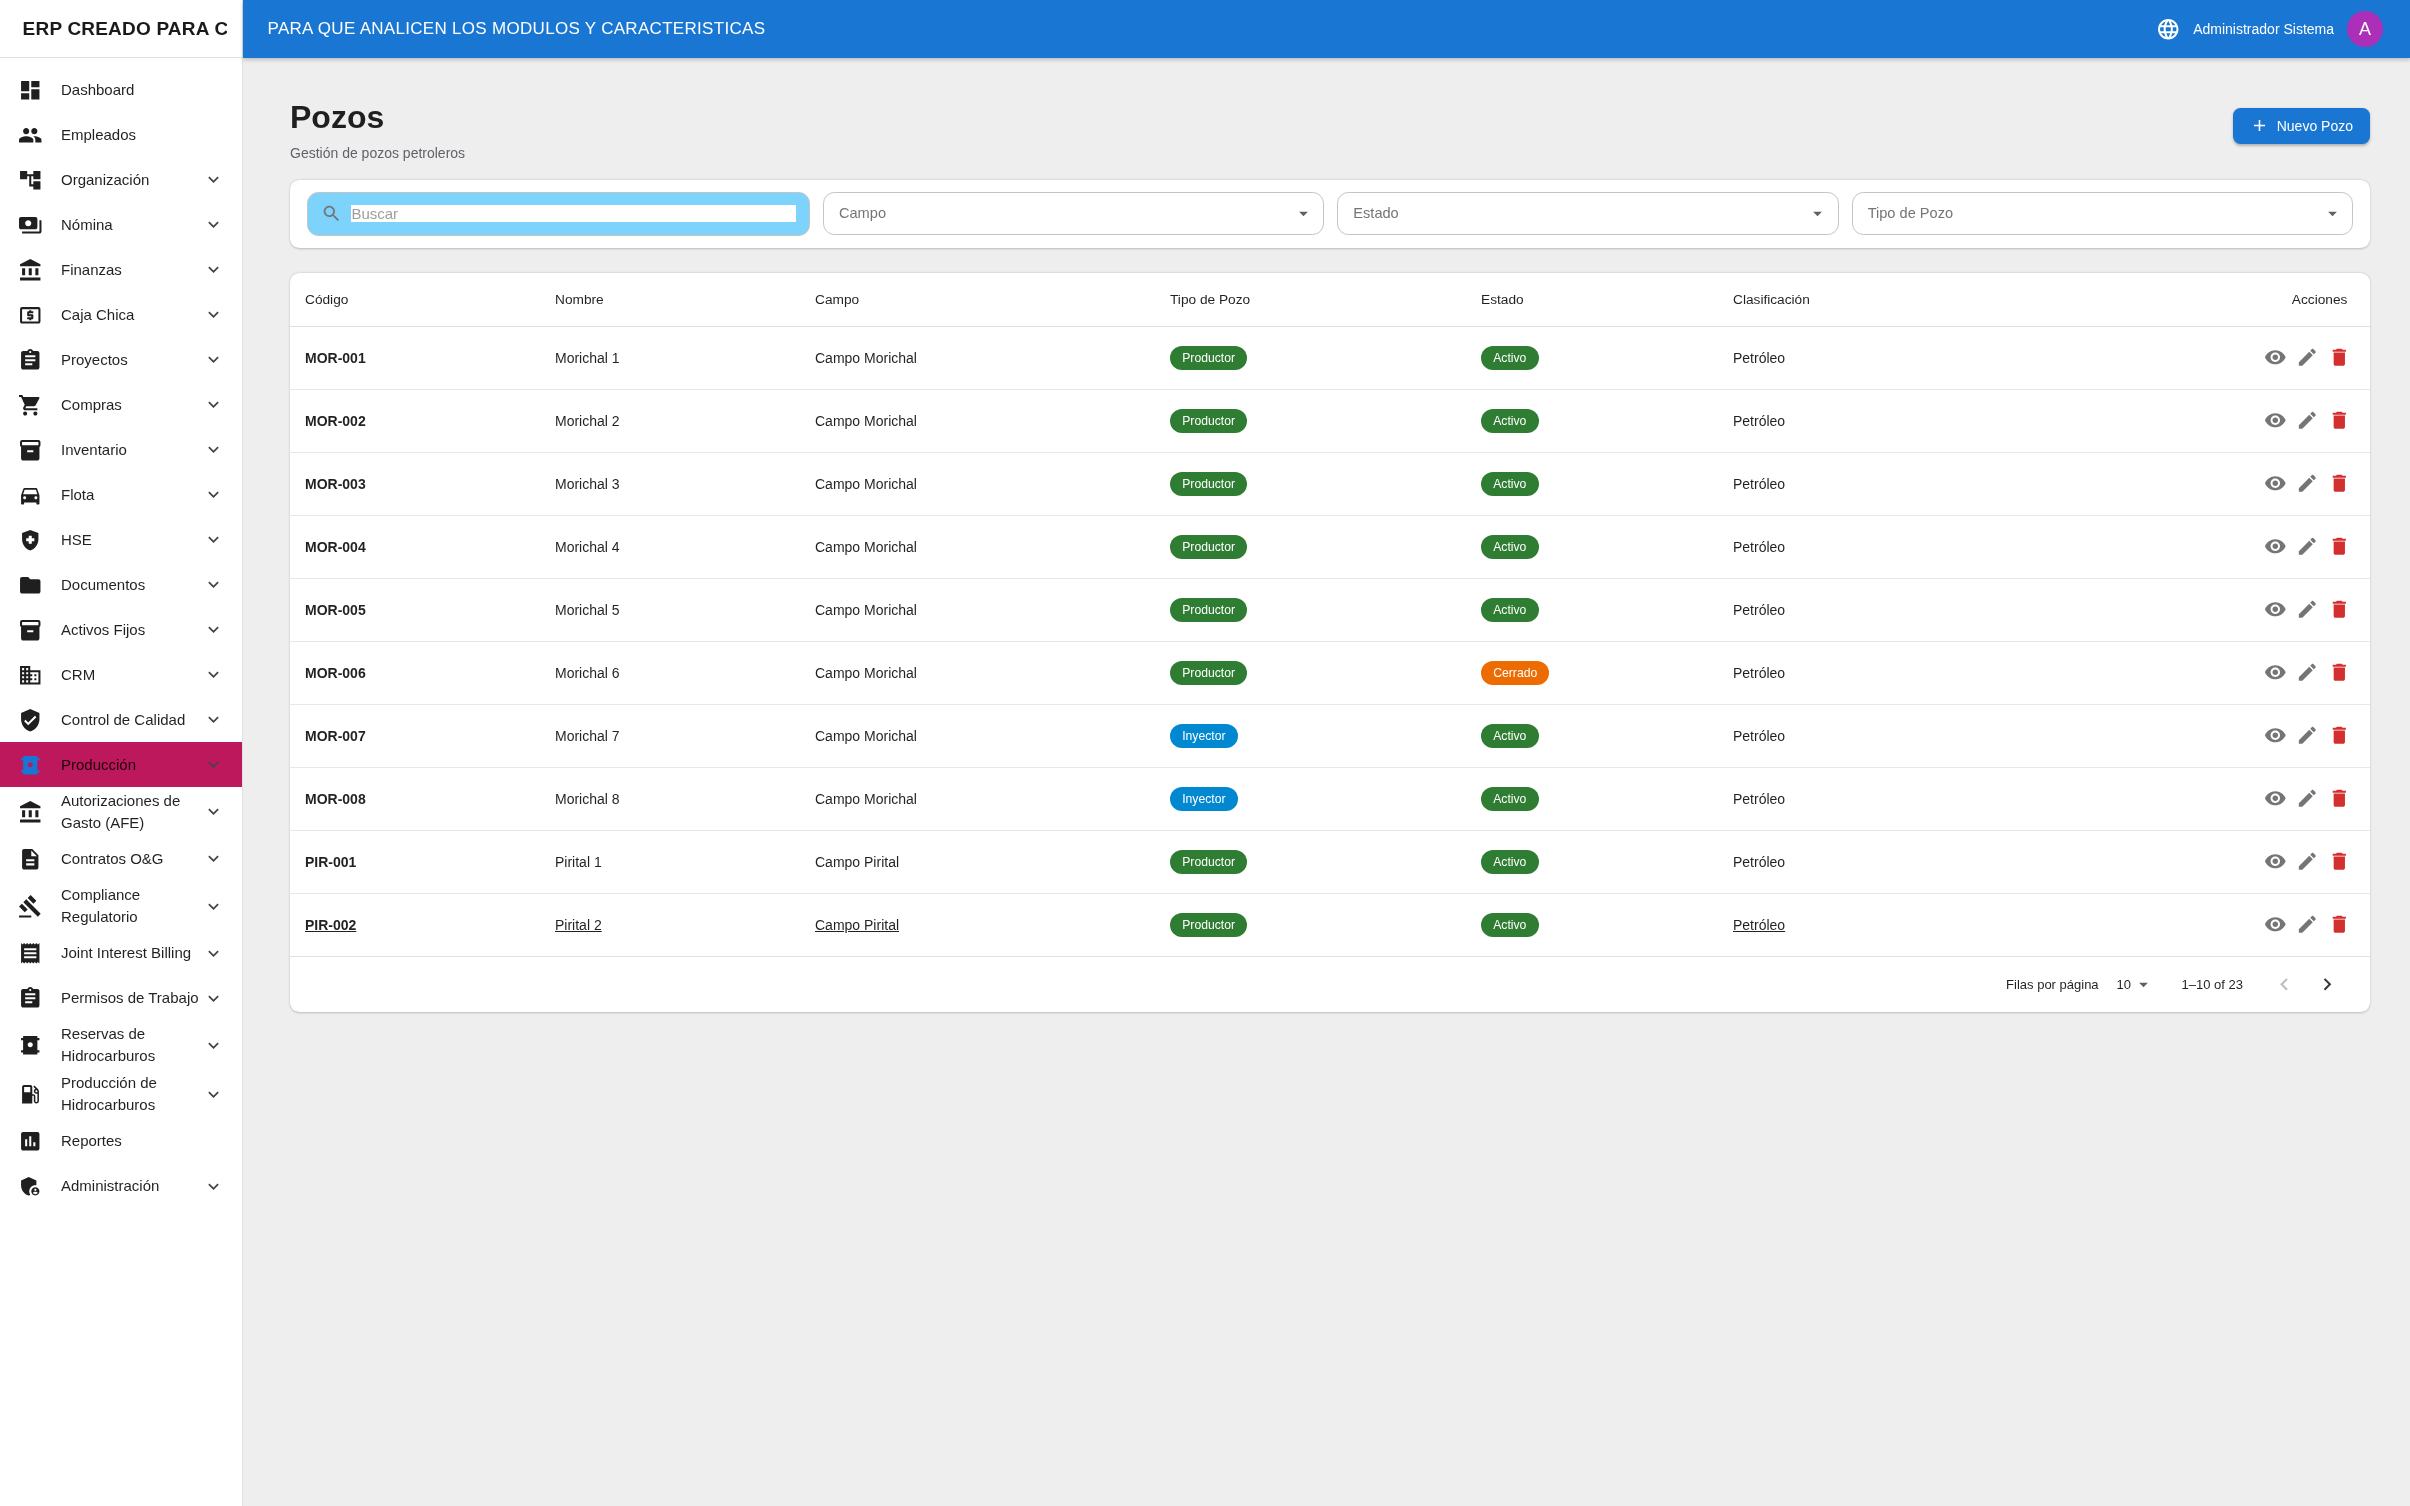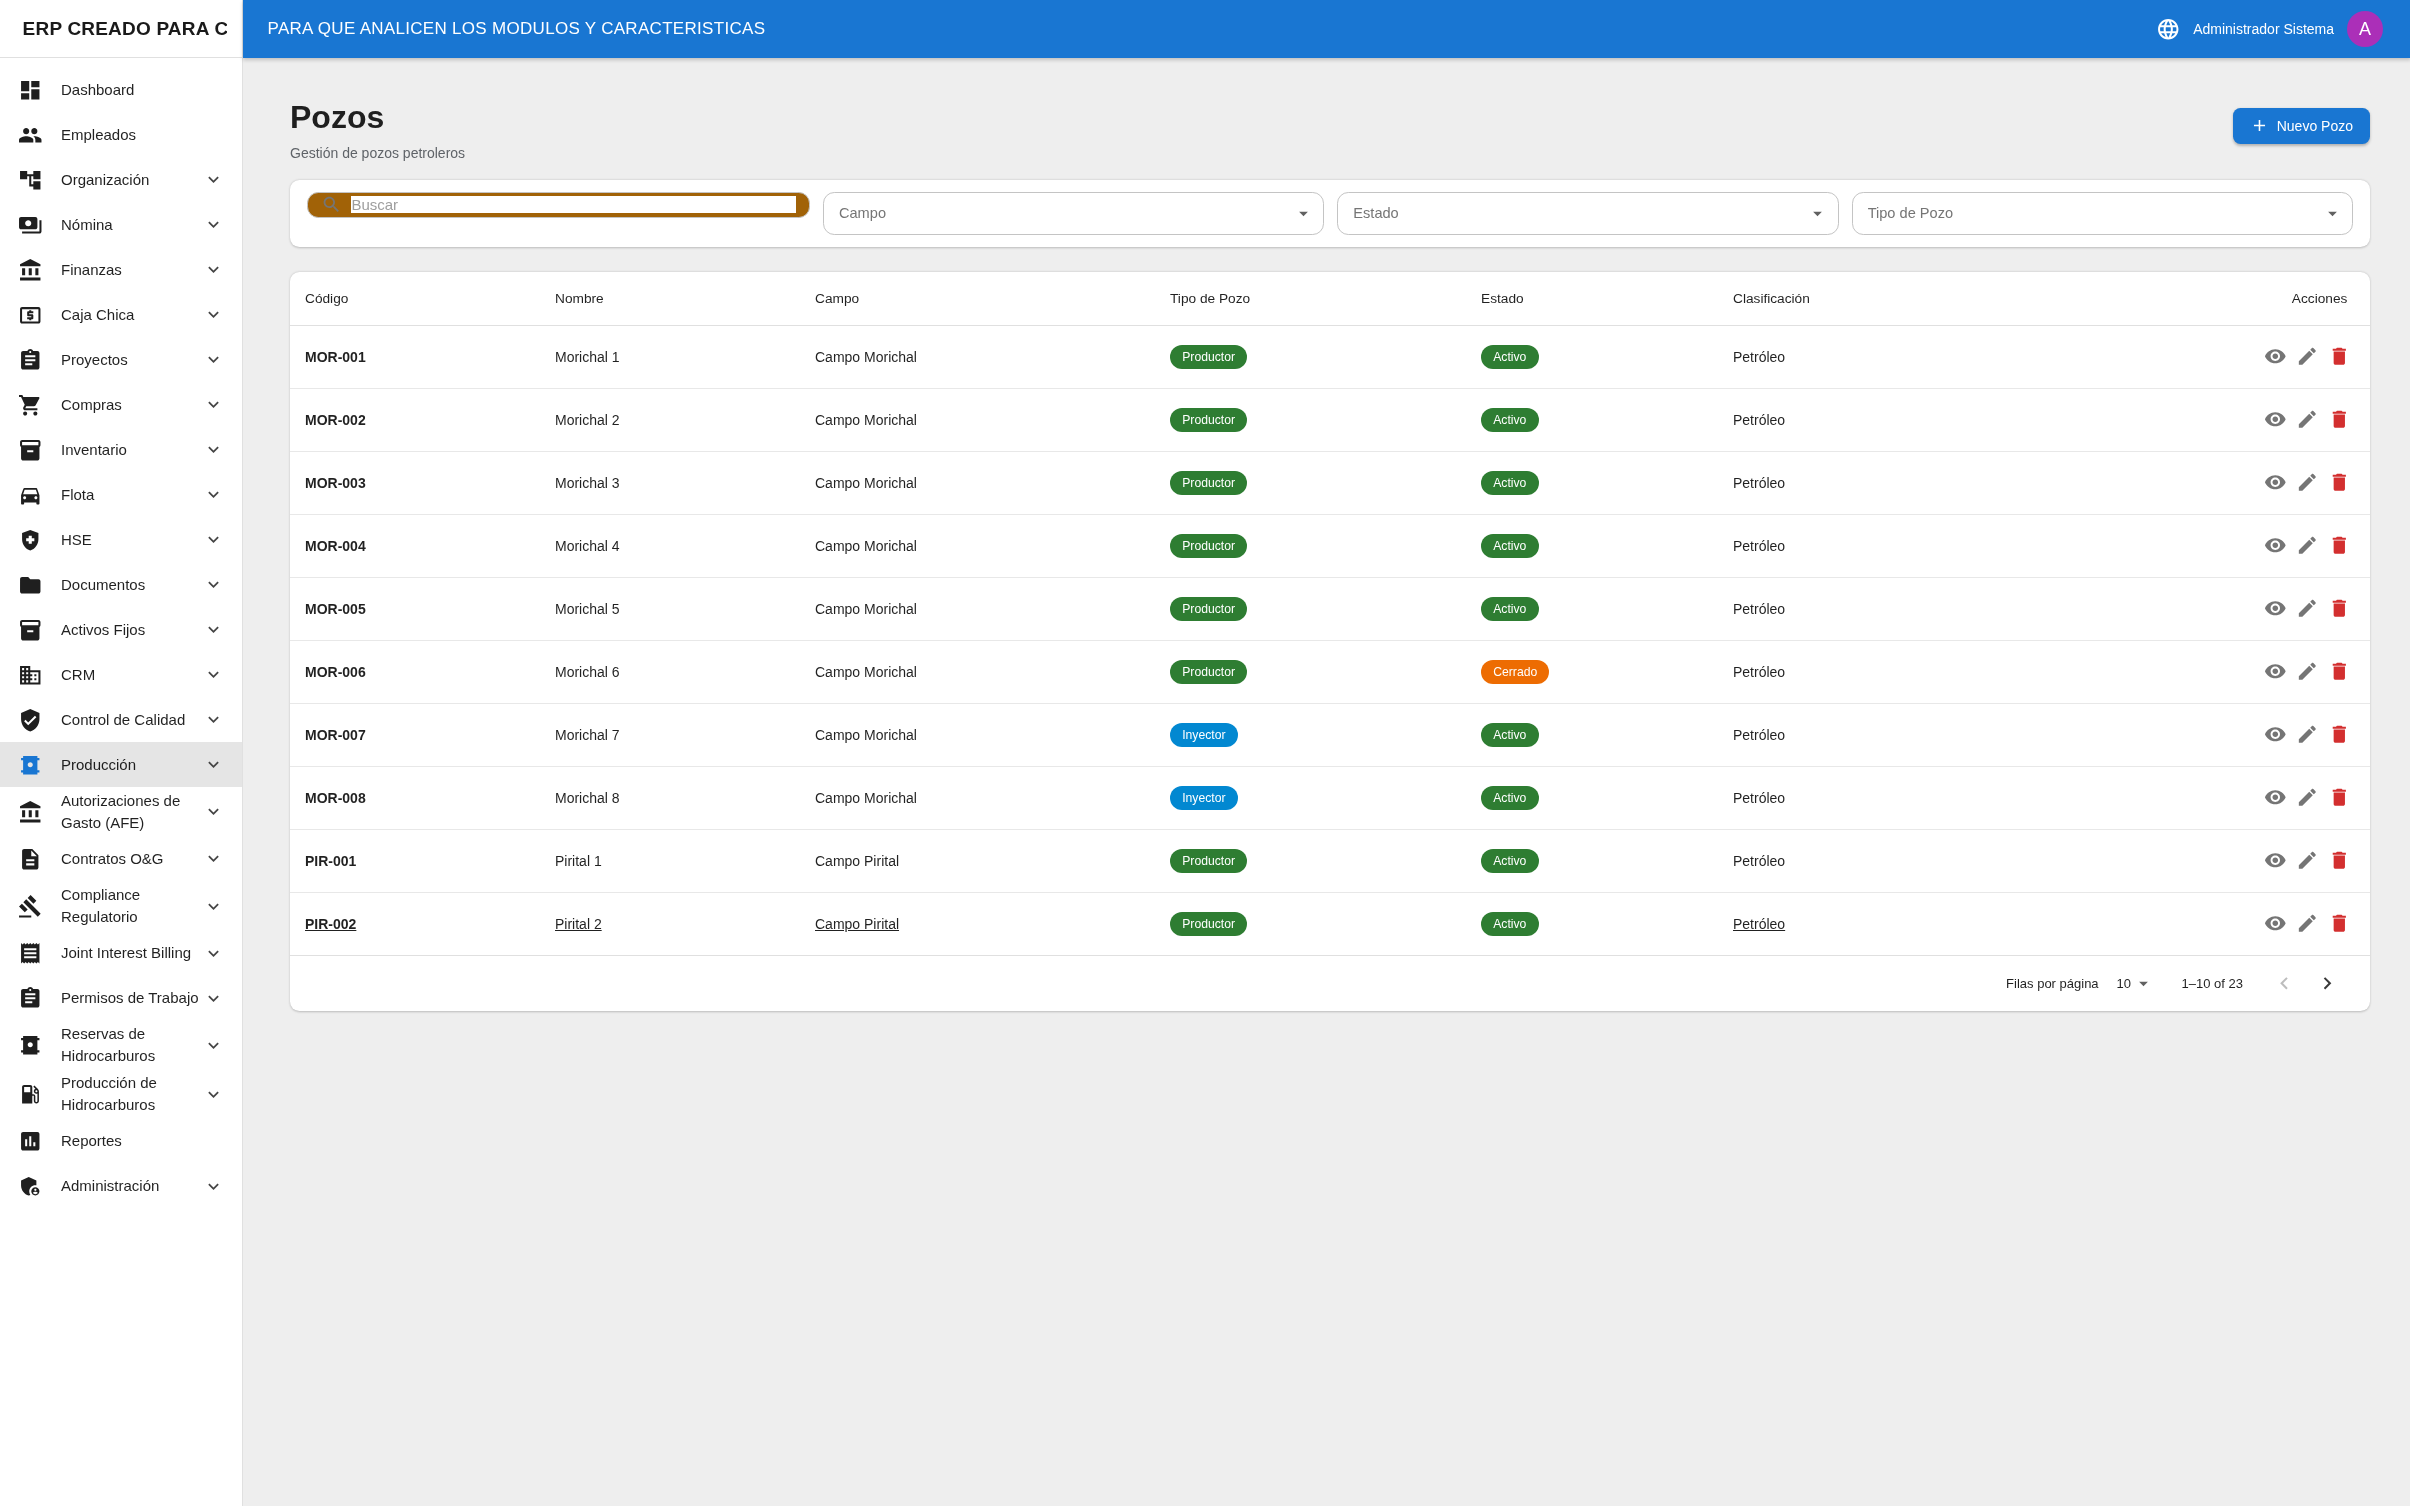--- a/index.html
+++ b/index.html
@@ -10,21 +10,21 @@
   
   .sidebar { width:243px; min-width:243px; height:1507px; background:#ffffff;
              border-right:0.9px solid #e0e0e0; display:flex; flex-direction:column; }
   .sidebar-head { height:58px; min-height:58px; display:flex; align-items:center;
                   padding:0 15px 0 22.6px; border-bottom:0.9px solid #e0e0e0; }
   .sidebar-title { font-size:19px; font-weight:700; letter-spacing:0.2px; white-space:nowrap;
                    overflow:hidden; color:#1a1a1a; }
   .nav { padding-top:9.4px; overflow:hidden; }
   .nav-item { display:flex; align-items:center; min-height:45px; padding:2.8px 17px 2.8px 17px;
               cursor:pointer; position:relative; }
-  .nav-item.selected { background:#e5e5e5; }
+  .nav-item.selected { background:#be185d; }
   .nav-icon { width:26px; height:26px; display:flex; align-items:center; justify-content:center; flex:none; }
   .nav-label { margin-left:18px; font-size:15px; line-height:1.45; width:143px; color:rgba(0,0,0,.87); }
   .nav-chevron { margin-left:auto; width:22.6px; height:22.6px; display:flex; align-items:center; justify-content:center; }
 
   
   .right { flex:1; display:flex; flex-direction:column; height:1507px; }
   .appbar { height:58px; min-height:58px; background:#1976d2; display:flex; align-items:center;
             padding:0 28px 0 24.5px; color:#fff; box-shadow:0 1.9px 3.8px rgba(0,0,0,.2); }
   .appbar-title { font-size:17px; letter-spacing:0.3px; }
   .appbar-right { margin-left:auto; display:flex; align-items:center; gap:13px; }
@@ -35,22 +35,22 @@
   .content { flex:1; padding:41px 41px 0 47px; overflow:hidden; }
   .page-head { display:flex; align-items:flex-start; justify-content:space-between; }
   .page-title { font-size:32px; font-weight:700; color:#1f1f1f; }
   .page-subtitle { font-size:14px; color:#5f6368; margin-top:8.5px; }
   .btn-primary { display:flex; align-items:center; gap:7.5px; background:#1976d2; color:#fff;
                  border:none; border-radius:7.5px; padding:8.5px 17px; font-size:14px; font-weight:500;
                  font-family:inherit; cursor:pointer; box-shadow:0 1.9px 2.8px rgba(0,0,0,.25); margin-top:8.5px; }
 
   .card { background:#fff; border-radius:9.4px; box-shadow:0 0.9px 2.8px rgba(0,0,0,.12), 0 0.9px 1.9px rgba(0,0,0,.10); }
   .filter-card { margin-top:19px; padding:12.2px 17px; display:flex; gap:13px; }
-  .search-box { flex:1; height:26px; border:0.9px solid #c4c4c4; border-radius:11.3px;
-                display:flex; align-items:center; padding:0 13px; gap:9.4px; background:#a16207; }
+  .search-box { flex:1; height:44px; border:0.9px solid #c4c4c4; border-radius:11.3px;
+                display:flex; align-items:center; padding:0 13px; gap:9.4px; background:#7dd3fc; }
   .search-box input { border:none; outline:none; flex:1; font-size:15px; font-family:inherit; color:#333; }
   .search-box input::placeholder { color:#9e9e9e; }
   .select { flex:1; height:43px; border:0.9px solid #c4c4c4; border-radius:11.3px; display:flex;
             align-items:center; padding:0 9.4px 0 15px; cursor:pointer; background:#fff; }
   .select-label { font-size:14.6px; color:#757575; }
   .select-arrow { margin-left:auto; display:flex; }
 
   .table-card { margin-top:25.4px; overflow:hidden; }
   table { width:100%; border-collapse:collapse; table-layout:fixed; }
   col.c-code{width:250px} col.c-name{width:260px} col.c-field{width:355px}

